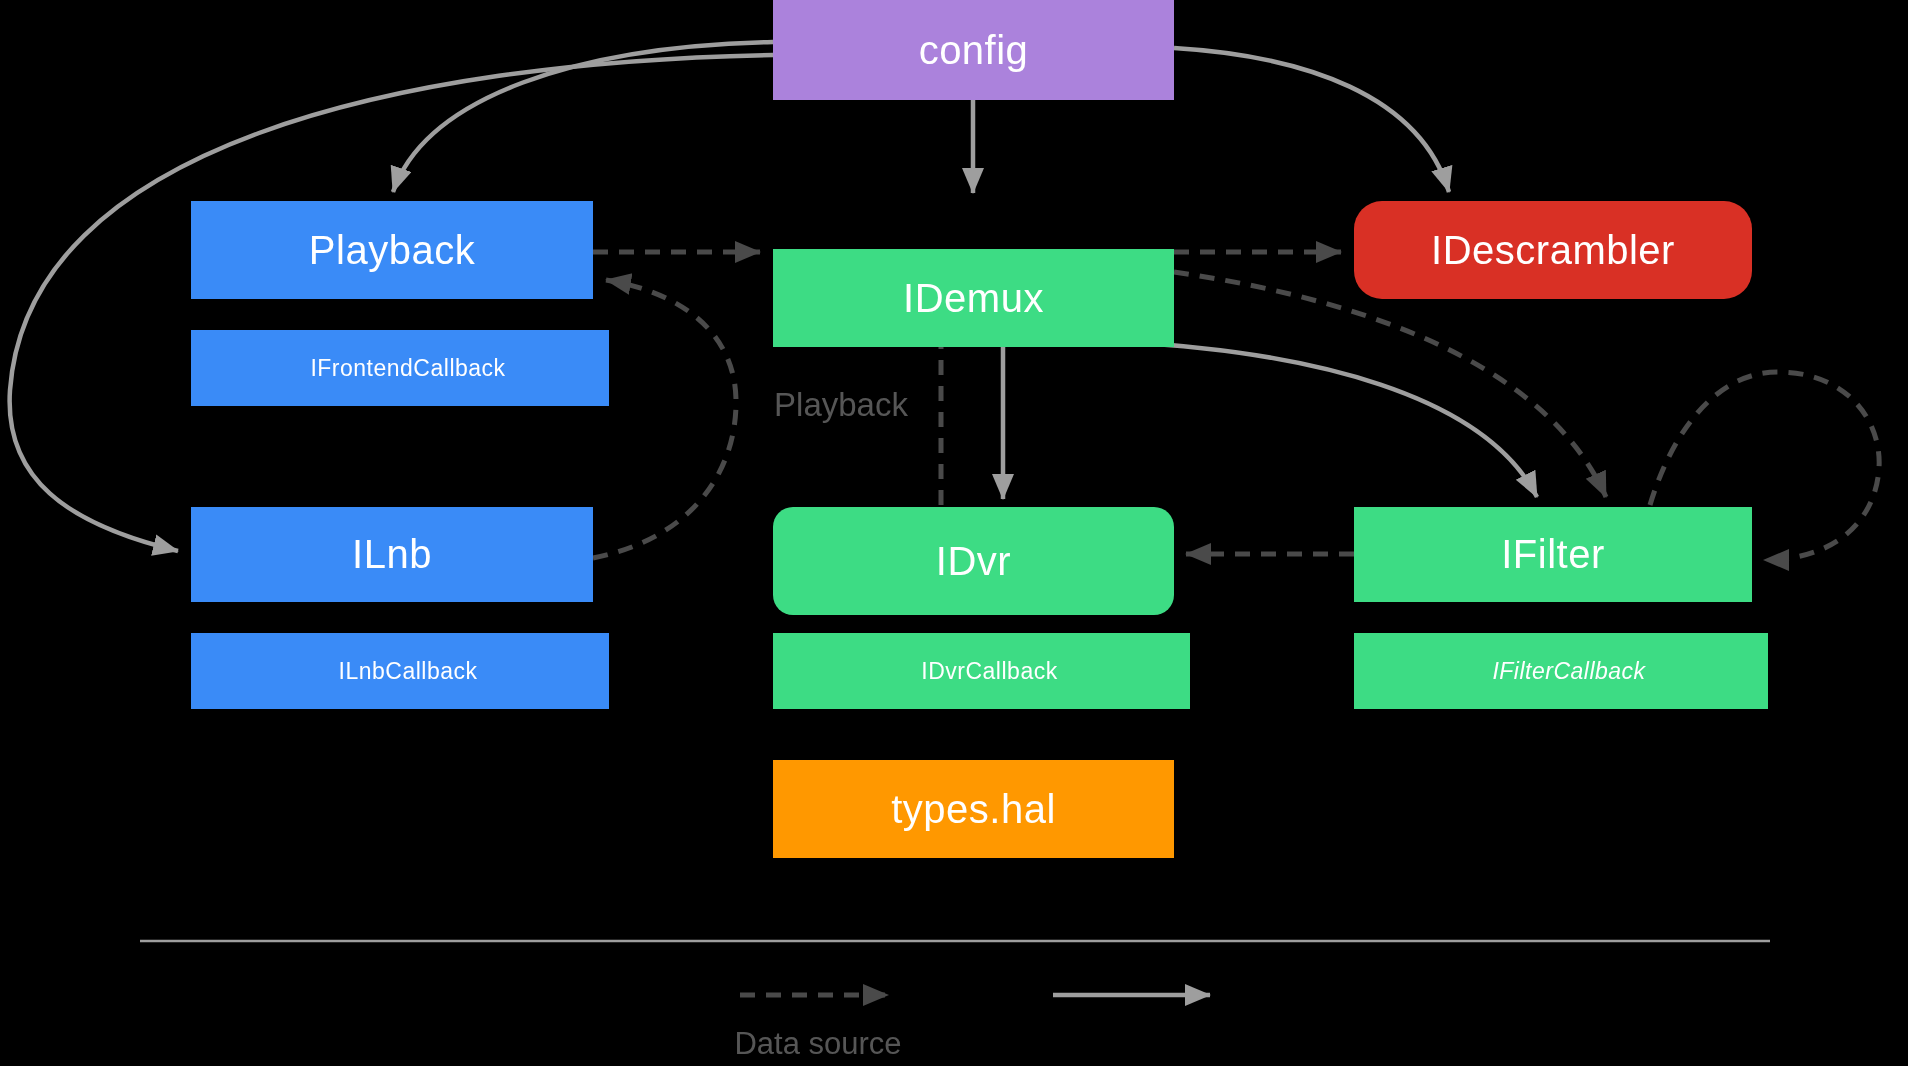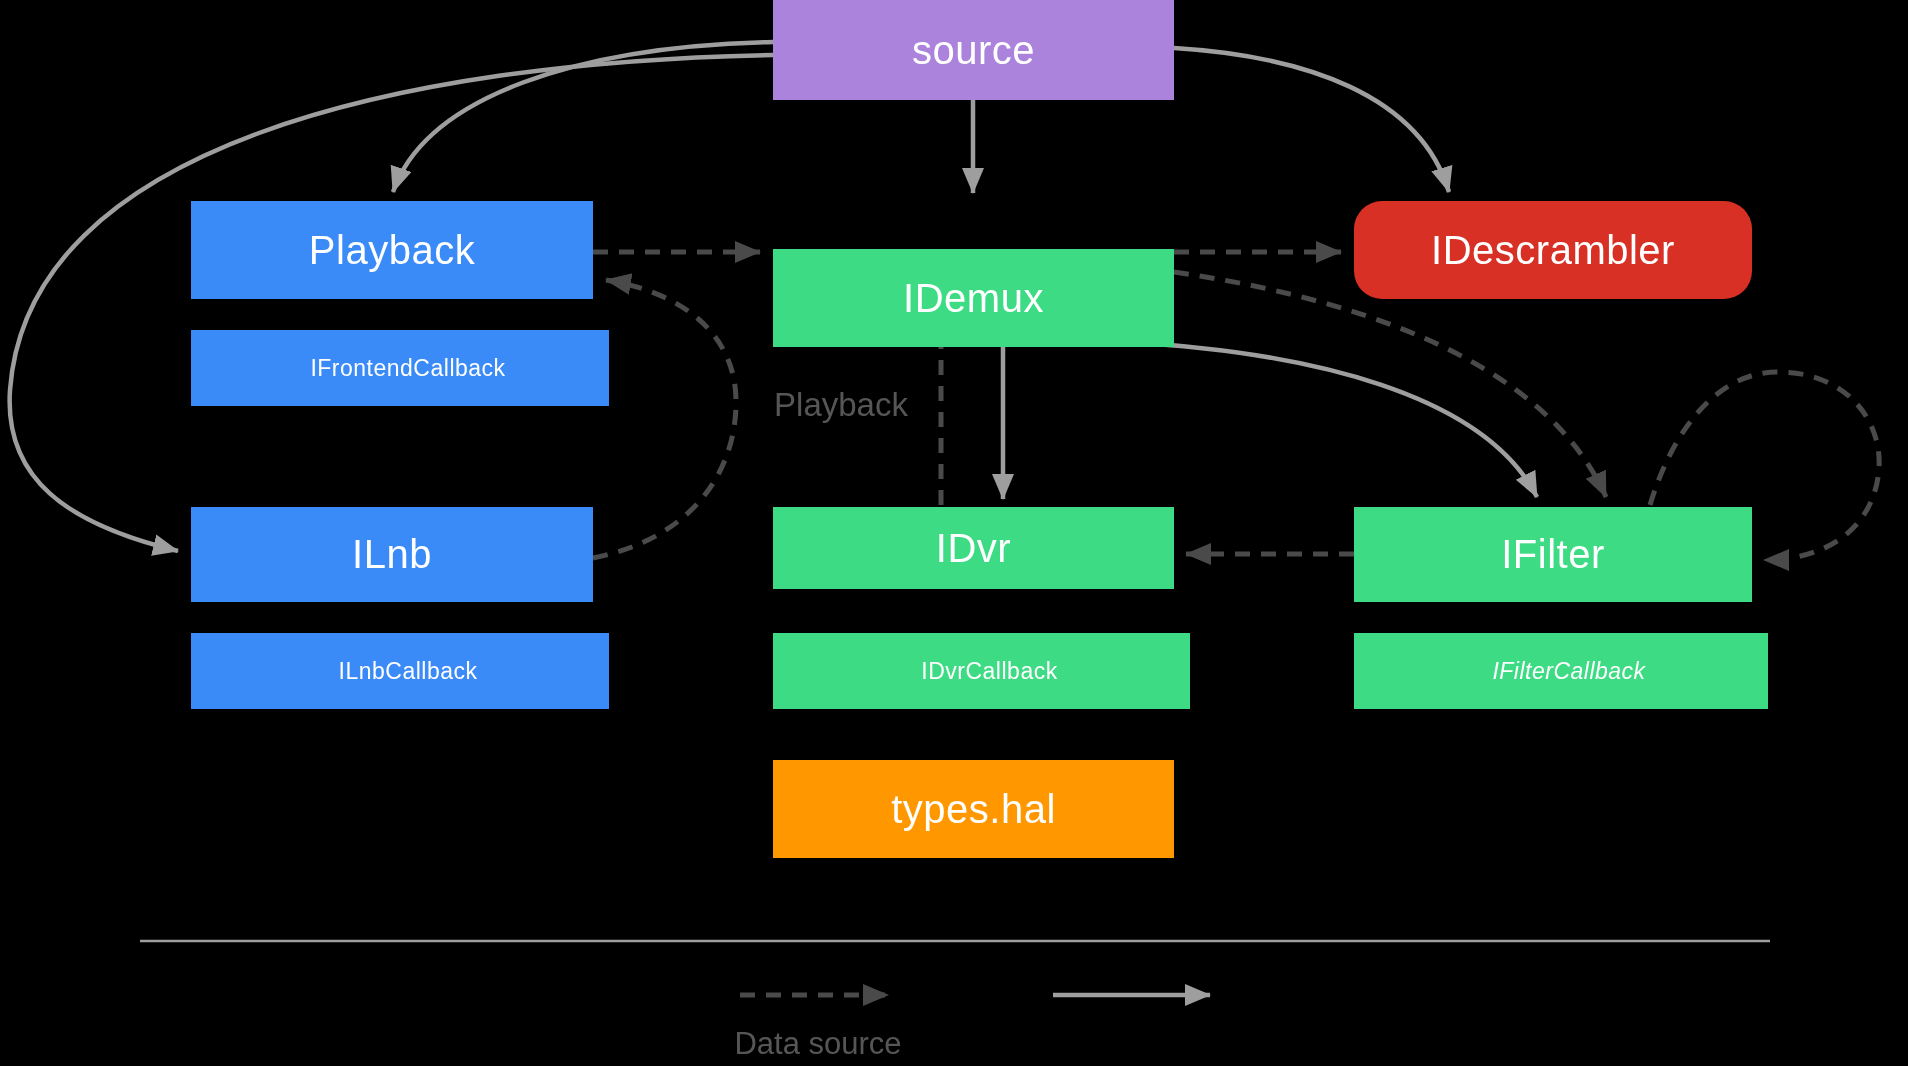--- a/index.html
+++ b/index.html
@@ -71,21 +71,21 @@
     <path class="edge-dashed" d="M 941 505 L 941 312" marker-end="url(#headDashed)"></path>
     <path class="edge-dashed" d="M 1354 554 L 1186 554" marker-end="url(#headDashed)"></path>
     <path class="edge-dashed" d="M 1650 505 C 1672 432 1716 372 1778 372 C 1846 372 1882 420 1879 468 C 1876 518 1838 560 1764 560" marker-end="url(#headDashed)"></path>
 
     <line class="divider" x1="140" y1="941" x2="1770" y2="941"></line>
     <path class="edge-dashed" d="M 740 995 L 888 995" marker-end="url(#headDashed)"></path>
     <path class="edge-solid" d="M 1053 995 L 1210 995" marker-end="url(#headSolid)"></path>
   </svg>
 
   <div class="box purple" style="left:773px;top:0;width:401px;height:100px;">
-    <span>source</span>
+    <span>config</span>
   </div>
 
   <div class="box blue" style="left:191px;top:201px;width:402px;height:98px;">
     <span>Playback</span>
   </div>
 
   <div class="box green" style="left:773px;top:201px;width:401px;height:98px;margin-top:48px;">
     <span>IDemux</span>
   </div>
 
@@ -94,21 +94,21 @@
   </div>
 
   <div class="box blue small" style="left:191px;top:330px;width:402px;height:76px;">
     <span>IFrontendCallback</span>
   </div>
 
   <div class="box blue" style="left:191px;top:507px;width:402px;height:95px;">
     <span>ILnb</span>
   </div>
 
-  <div class="box green" style="left:773px;top:507px;width:401px;height:82px;">
+  <div class="box green" style="left:773px;top:507px;width:401px;height:108px;border-radius:20px;">
     <span>IDvr</span>
   </div>
 
   <div class="box green" style="left:1354px;top:507px;width:398px;height:95px;">
     <span>IFilter</span>
   </div>
 
   <div class="box blue small" style="left:191px;top:633px;width:402px;height:76px;">
     <span>ILnbCallback</span>
   </div>

